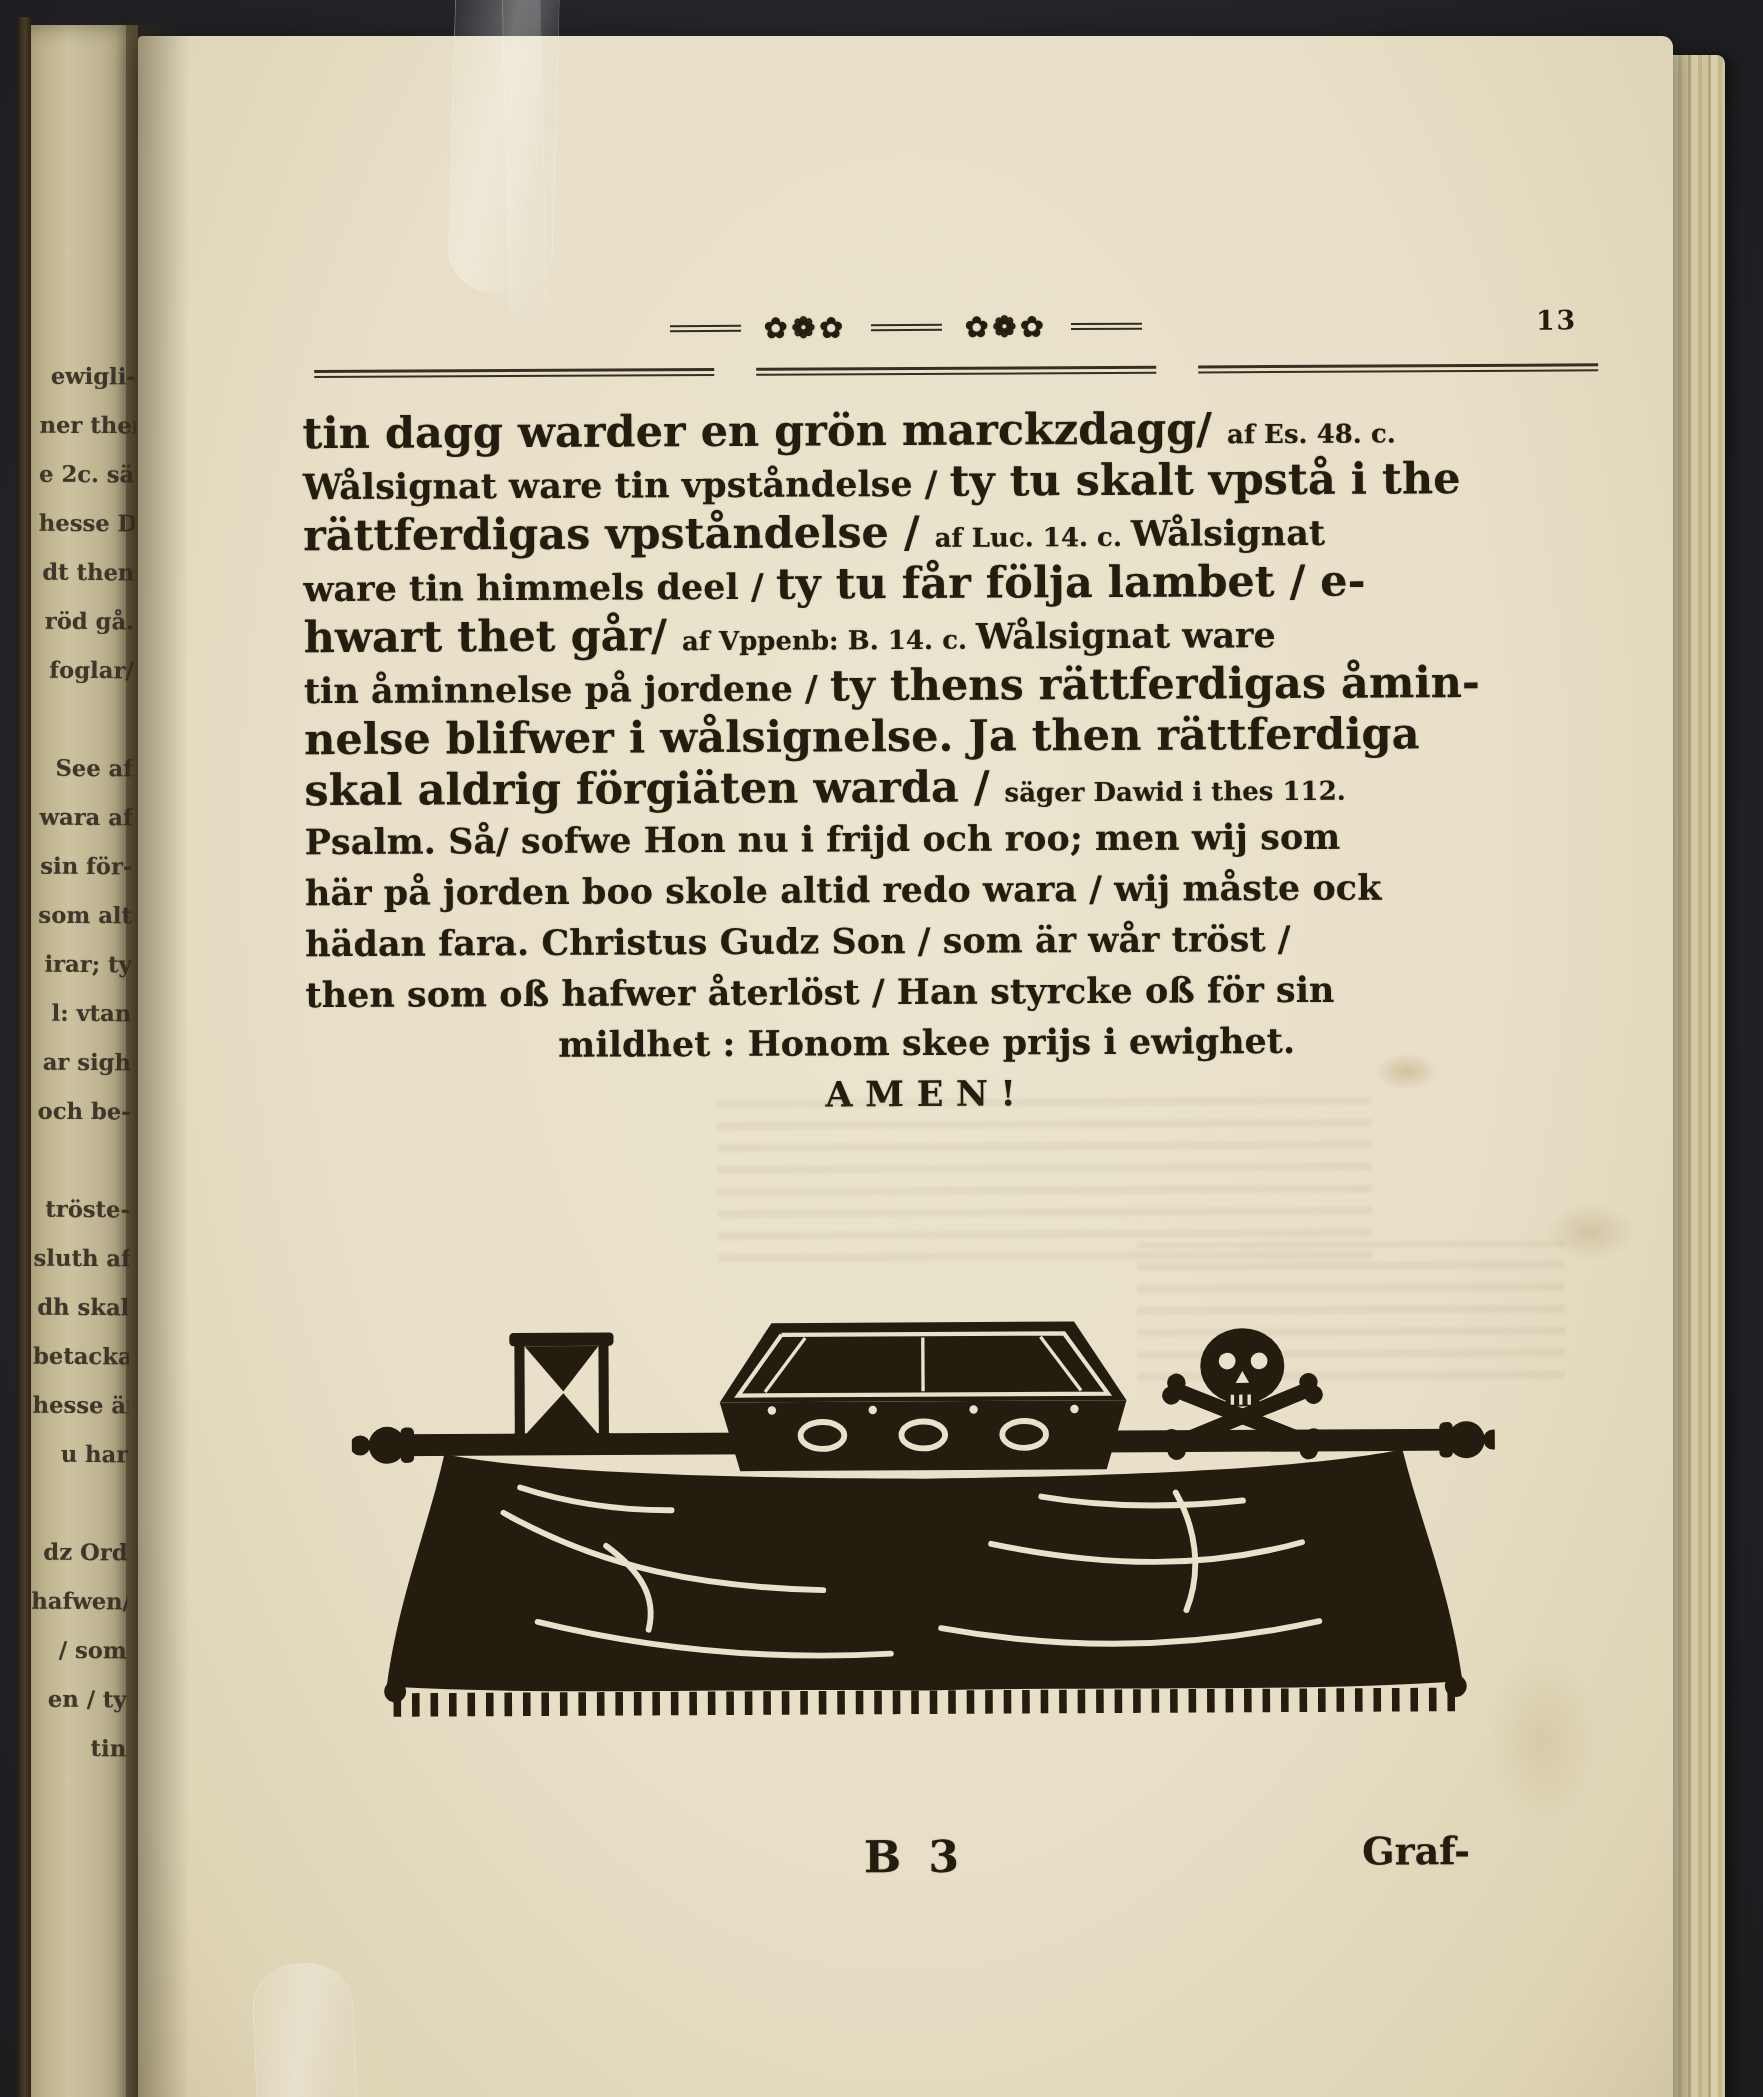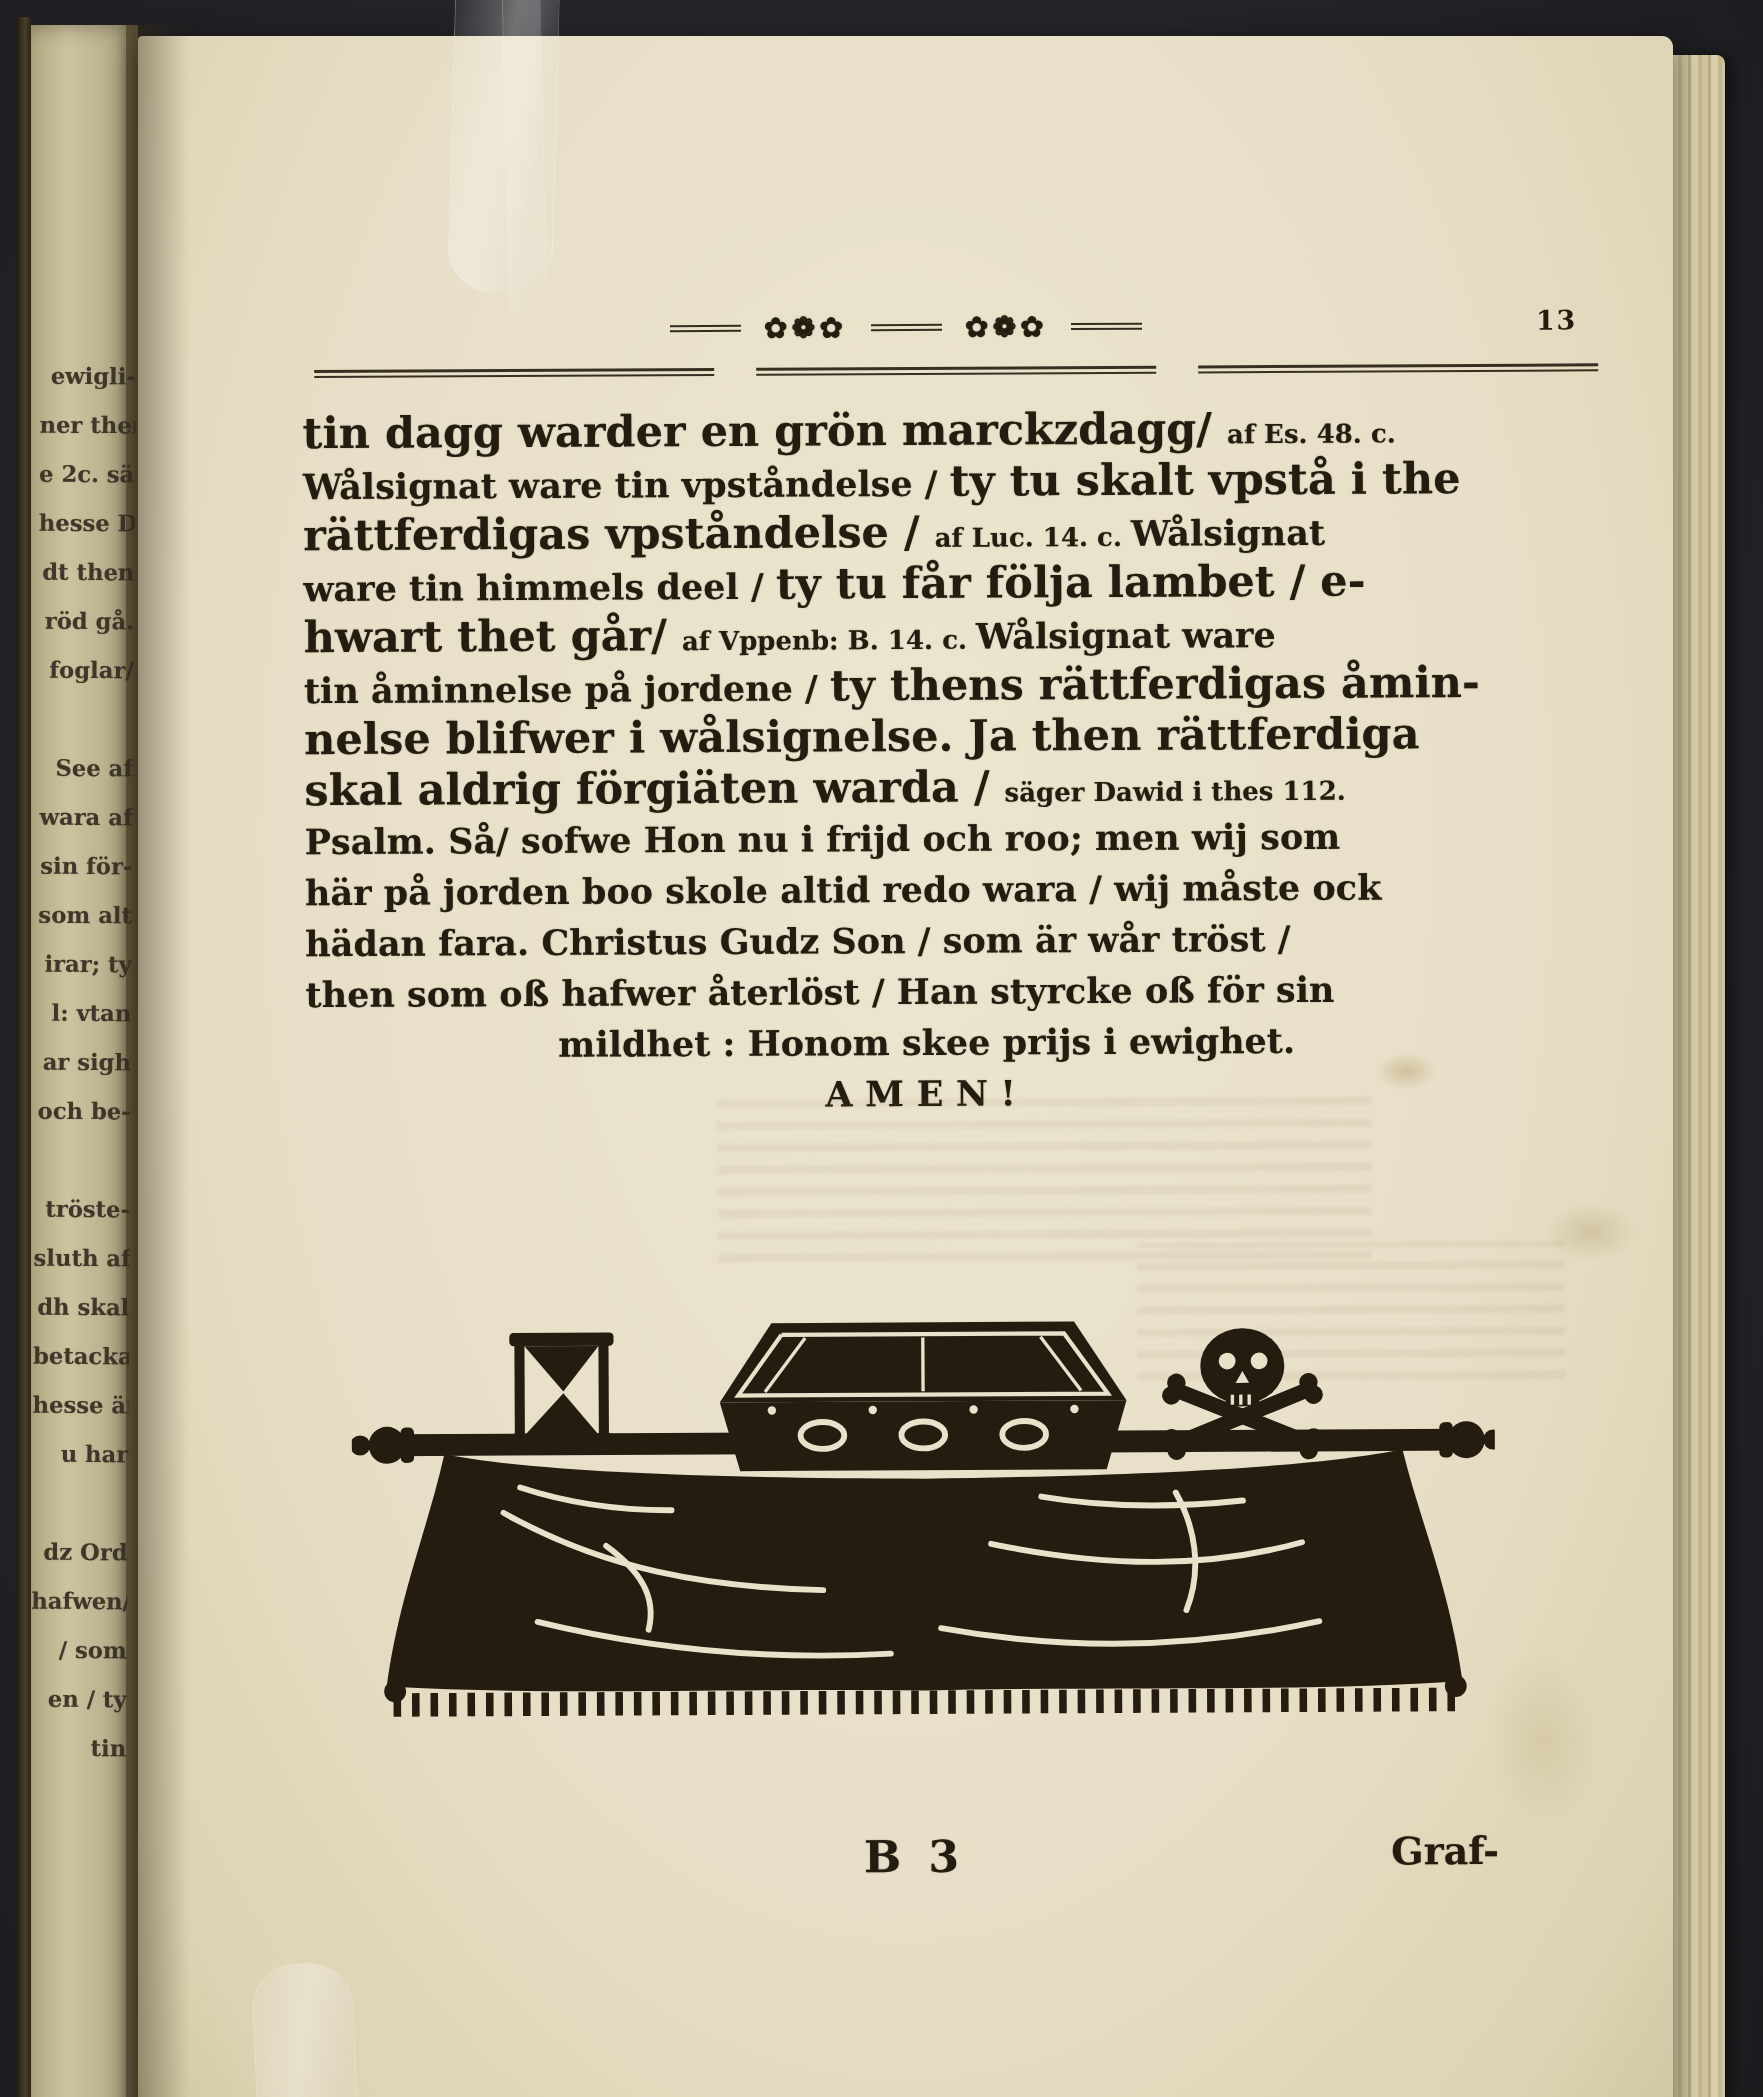--- a/index.html
+++ b/index.html
@@ -79,21 +79,21 @@
   .stain.s3{left:1347px; top:1619px; width:109px; height:176px;
     background:radial-gradient(ellipse, rgba(150,120,60,.14), rgba(150,120,60,0) 72%);}
 
   
   .woodcut{position:absolute; left:212px; top:1254px; width:1143px; height:438px;}
 
   
   .sig-row{position:absolute; left:168px; top:1795px; width:1242px; height:59px; color:var(--ink);}
   .signature{position:absolute; left:554px; font-size:44px; font-weight:700; letter-spacing:5.9px;
     text-shadow:0 0 1.3px rgba(36,28,15,.45);text-align:right;}
-  .catchword{position:absolute; right:53px; font-size:38px; font-weight:700;
+  .catchword{position:absolute; right:82px; font-size:38px; font-weight:700;
     text-shadow:0 0 1.3px rgba(36,28,15,.45);}
 
   
   .strap{position:absolute; z-index:9; pointer-events:none;
     background:linear-gradient(100deg, rgba(250,250,255,.06) 0%, rgba(255,255,255,.30) 42%, rgba(238,238,245,.10) 75%);
     border-left:1.3px solid rgba(255,255,255,.28);
     border-right:1.3px solid rgba(255,255,255,.20);}
   .strap.top-a{left:451px; top:-12.6px; width:105px; height:306px; transform:rotate(1.6deg);
     border-radius:0 0 46px 46px;}
   .strap.top-b{left:505px; top:-12.6px; width:39px; height:331px; transform:rotate(-1.2deg);

